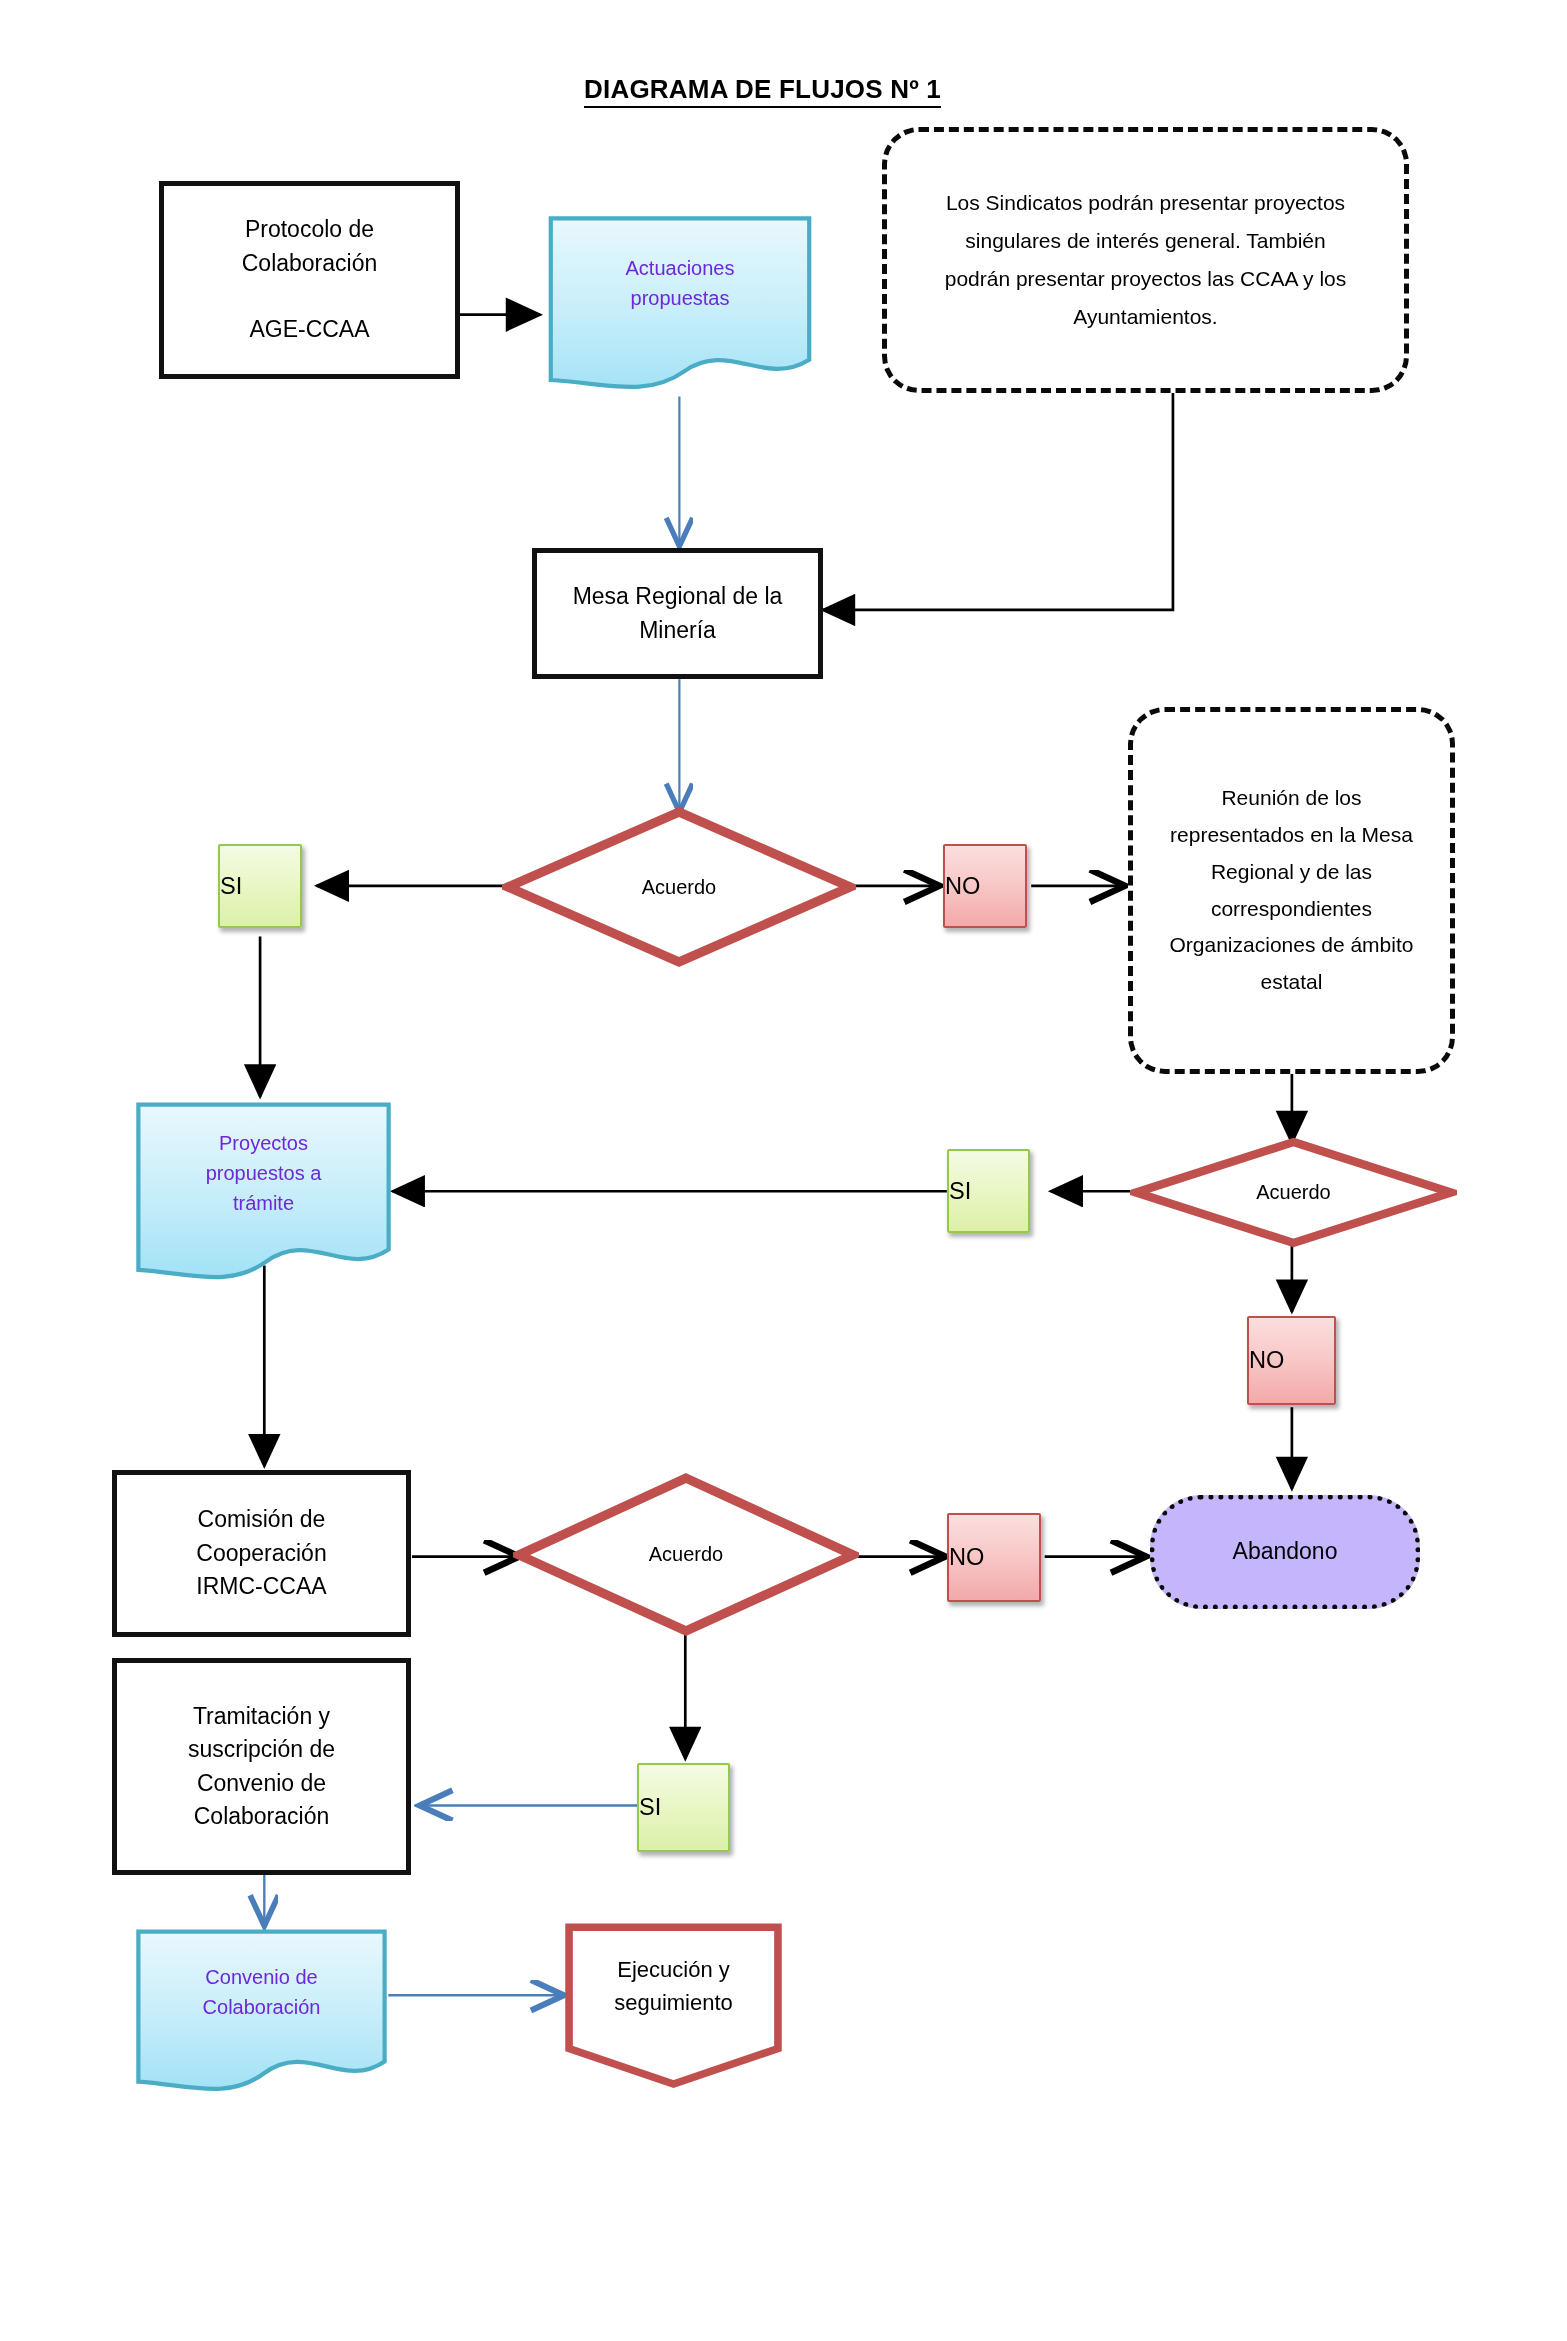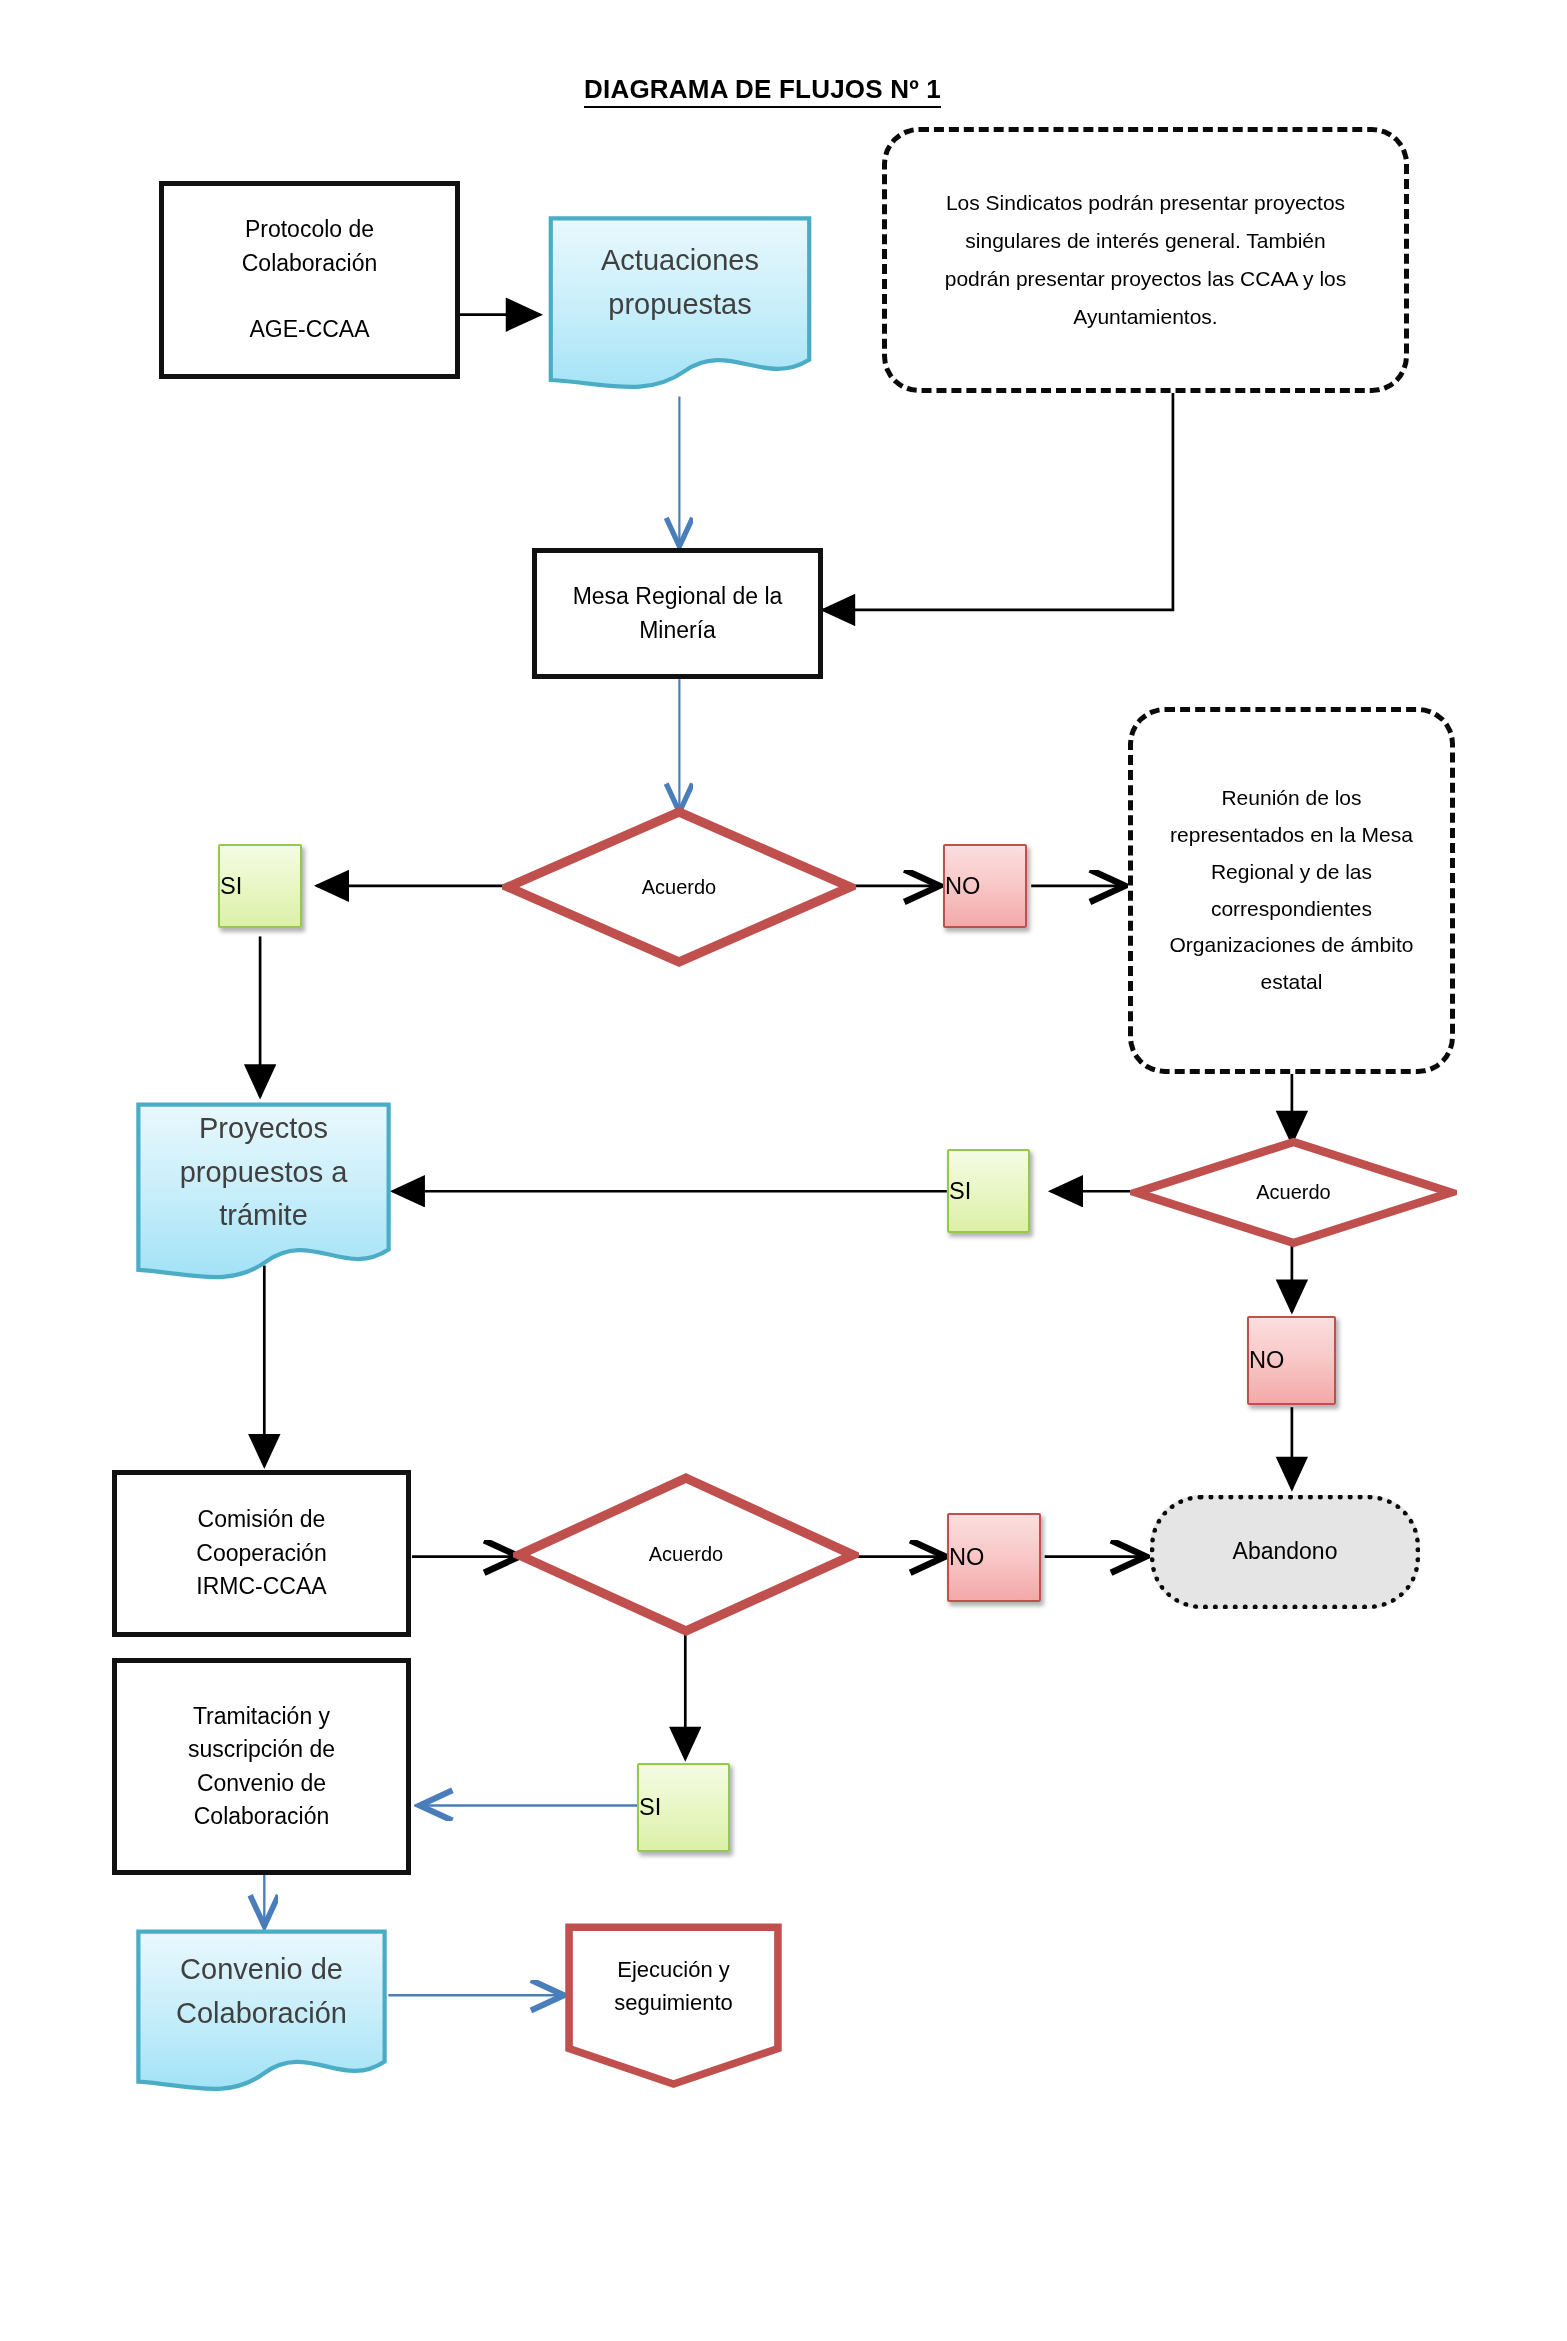--- a/index.html
+++ b/index.html
@@ -19,30 +19,30 @@
   
   .rect-black{border:5px solid #111;background:#fff;font-size:23px;}
 
   
   .dashed-box{
     border:5.9px dashed #0a0a0a;border-radius:37px;background:#fff;font-size:21px;
   }
 
   
   .dotted-pill{
-    border:5.9px dotted #0a0a0a;border-radius:51px;background:#e5e5e5;font-size:23px;
+    border:5.9px dotted #0a0a0a;border-radius:51px;background:#c4b5fd;font-size:23px;
   }
 
   
   .doc{position:absolute;}
   .doc svg{position:absolute;left:0;top:0;overflow:visible;}
   .doc .doclabel{
     position:absolute;left:0;top:0;width:100%;
     display:flex;align-items:center;justify-content:center;text-align:center;
-    font-size:29px;color:#404040;line-height:1.5;white-space:pre-line;
+    font-size:20px;color:#6d28d9;line-height:1.5;white-space:pre-line;
   }
 
   
   .diamond{position:absolute;}
   .diamond svg{position:absolute;left:0;top:0;}
   .diamond .dlabel{
     position:absolute;left:0;top:0;width:100%;height:100%;
     display:flex;align-items:center;justify-content:center;
     font-size:20px;color:#000;
   }

